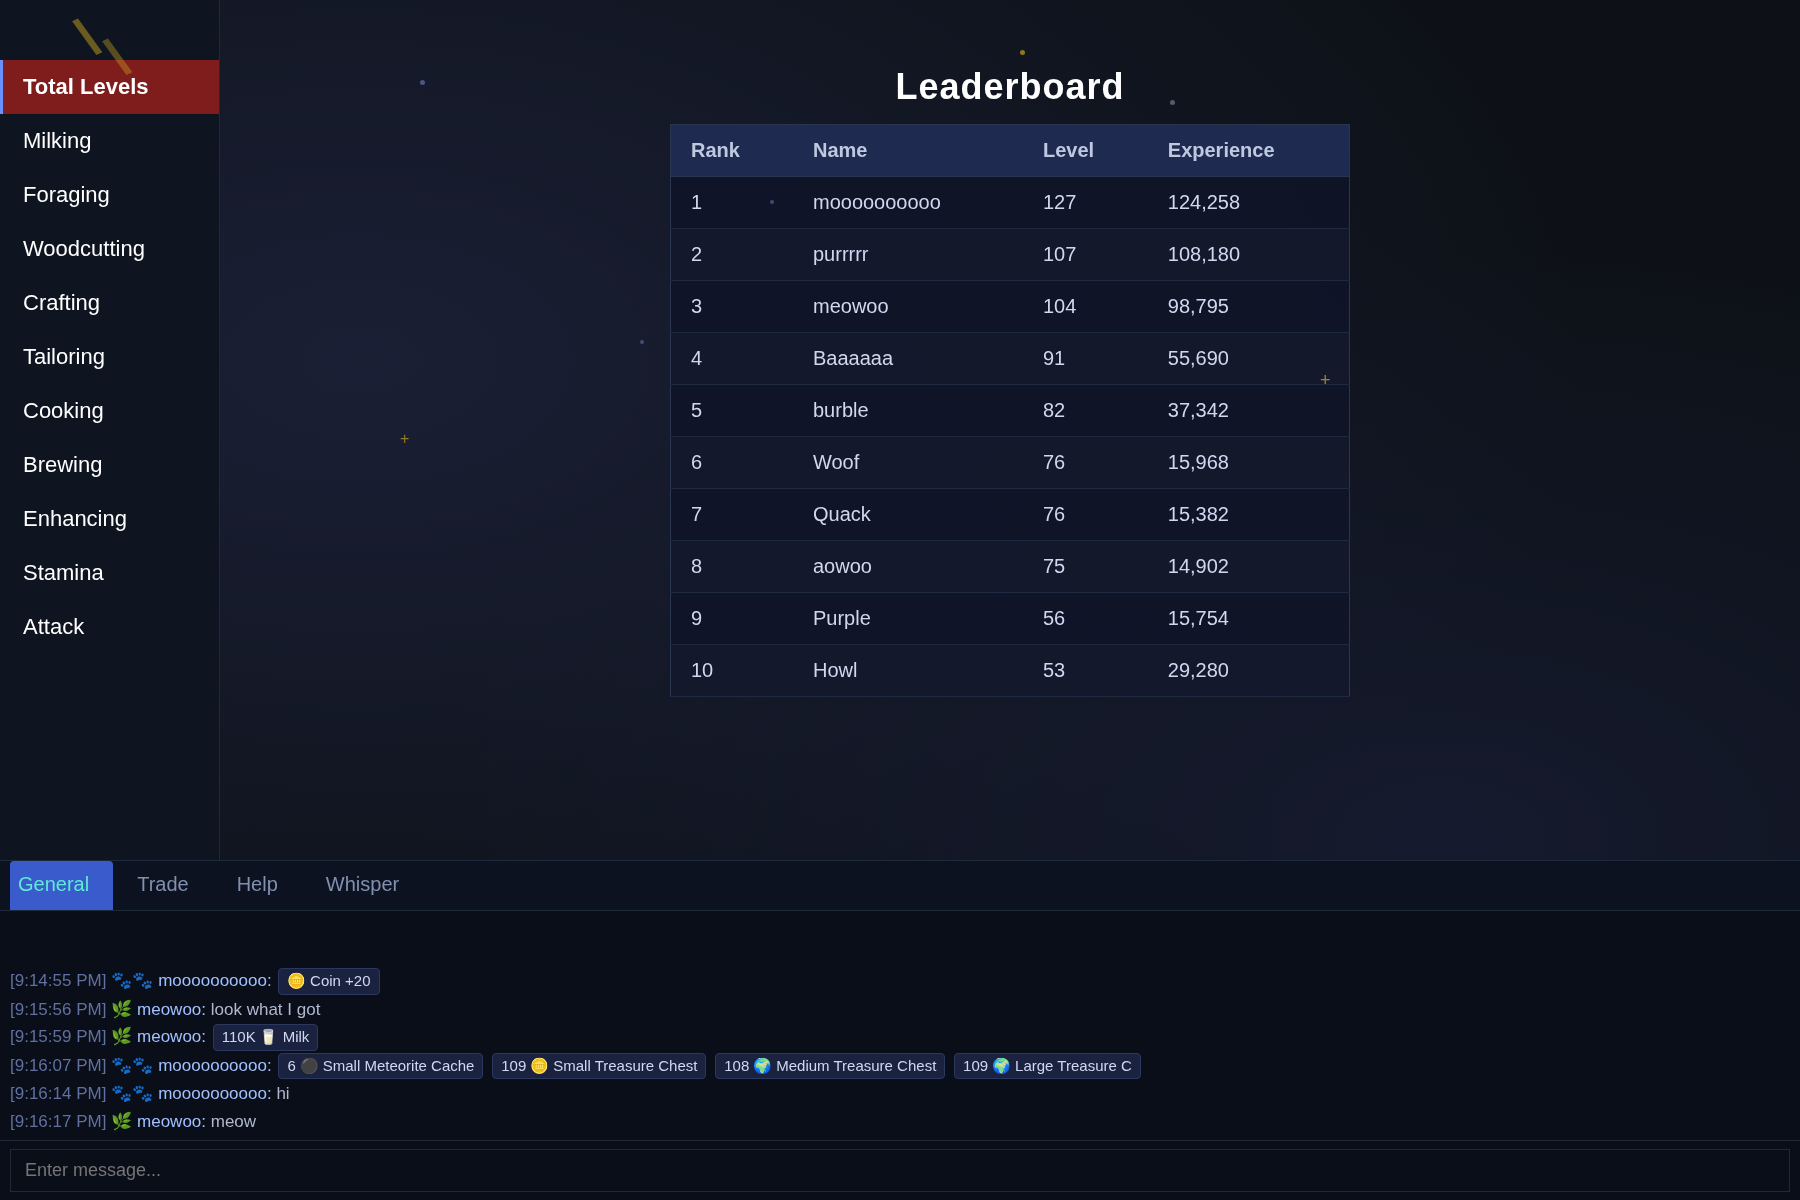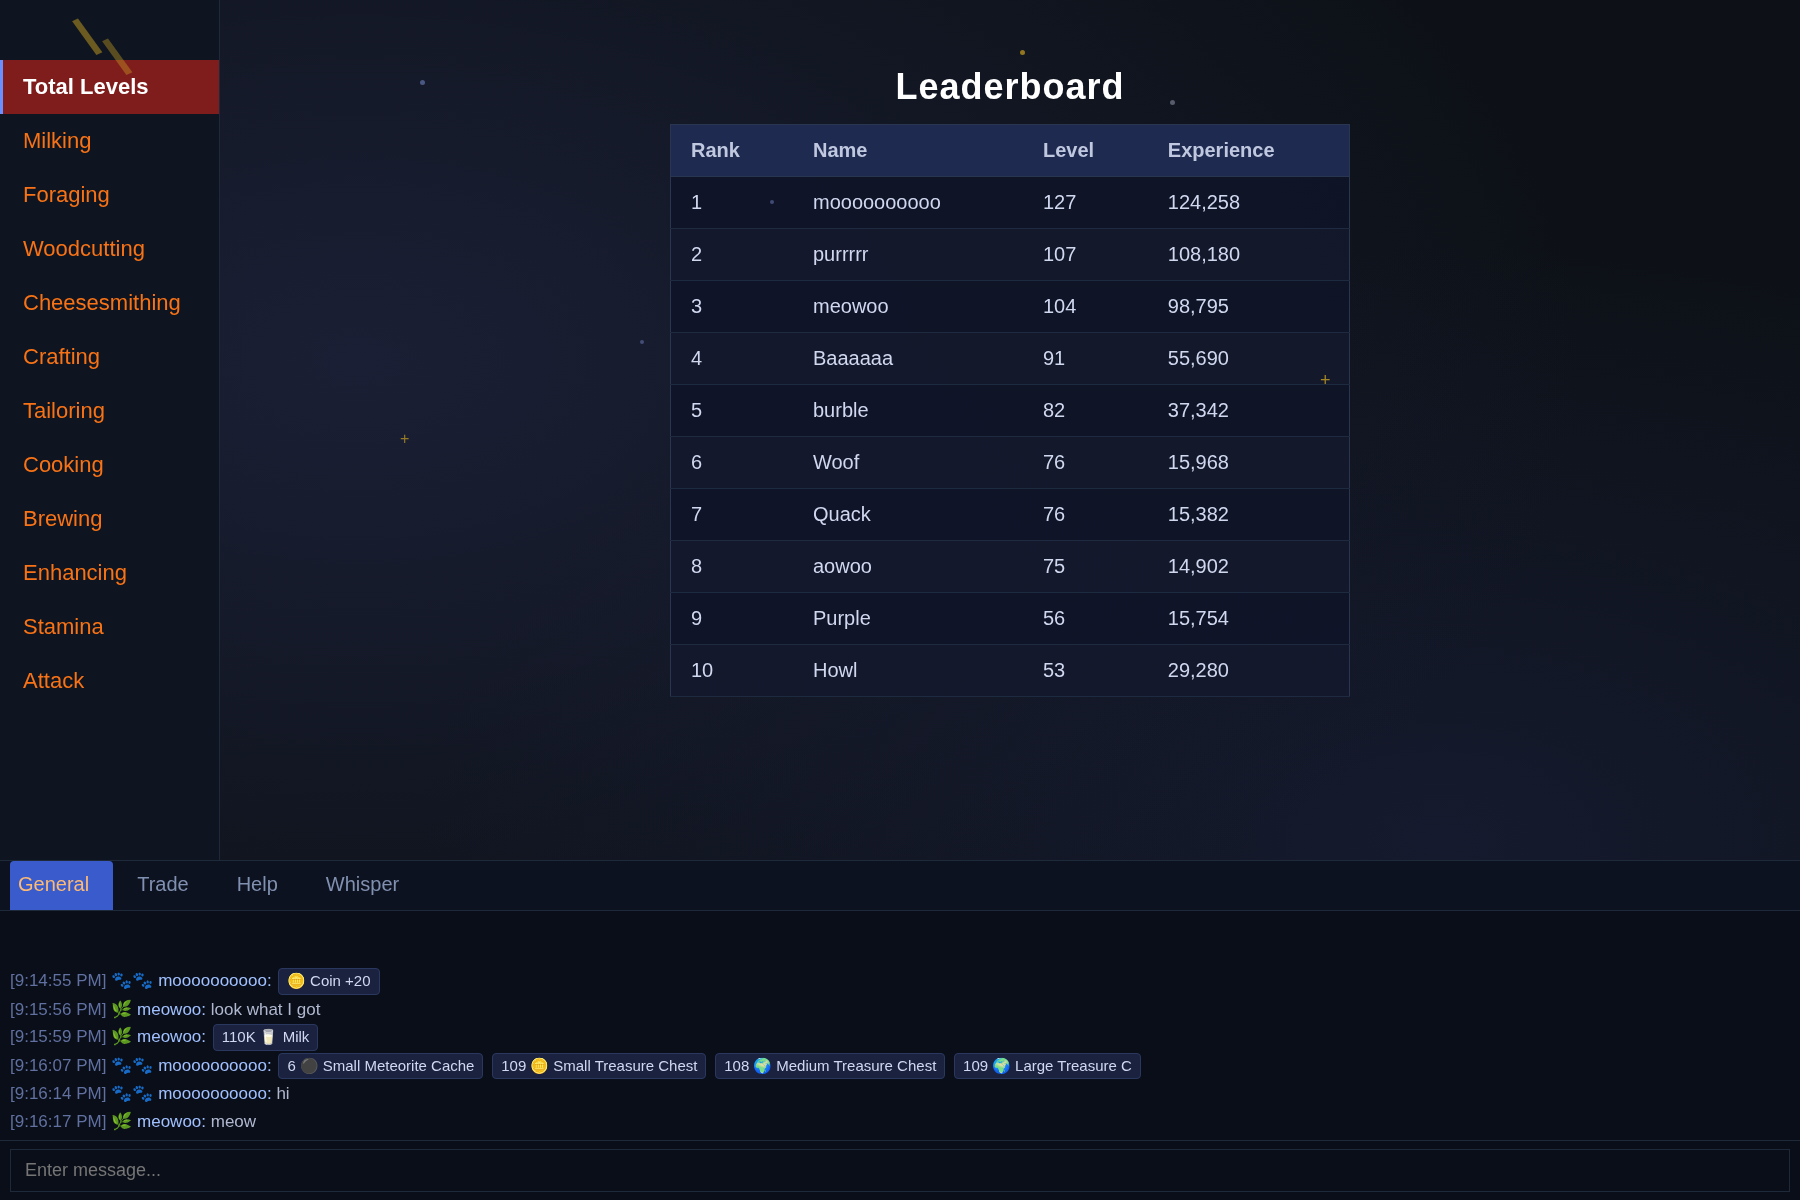--- a/index.html
+++ b/index.html
@@ -37,21 +37,21 @@
       border-right: 1px solid #1e2a3a;
       display: flex;
       flex-direction: column;
       padding-top: 60px;
       flex-shrink: 0;
     }
 
     .sidebar-item {
       padding: 14px 20px;
       font-size: 22px;
-      color: #f97316;
+      color: #ffffff;
       cursor: pointer;
       border-left: 3px solid transparent;
       transition: background 0.1s;
     }
     .sidebar-item.active {
       background: #7f1d1d;
       color: #ffffff;
       border-left: 3px solid #6a8fff;
       font-weight: bold;
     }
@@ -136,21 +136,21 @@
 
     .chat-tab {
       padding: 12px 24px;
       font-size: 20px;
       cursor: pointer;
       color: #8090b0;
       border-bottom: 2px solid transparent;
     }
 
     .chat-tab.active {
-      color: #fdba74;
+      color: #5eead4;
       background: #3a5bcc;
       border-radius: 4px 4px 0 0;
       padding-left: 8px;
     }
 
     .chat-messages {
       flex: 1;
       overflow-y: hidden;
       padding: 6px 10px;
       display: flex;
@@ -230,21 +230,20 @@
 
   <div class="top-area">
 
     <div class="sidebar">
 
       <div id="sidebar-items">
           <div class="sidebar-item active">Total Levels</div>
           <div class="sidebar-item">Milking</div>
           <div class="sidebar-item">Foraging</div>
           <div class="sidebar-item">Woodcutting</div>
-          <div class="sidebar-item">Cheesesmithing</div>
           <div class="sidebar-item">Crafting</div>
           <div class="sidebar-item">Tailoring</div>
           <div class="sidebar-item">Cooking</div>
           <div class="sidebar-item">Brewing</div>
           <div class="sidebar-item">Enhancing</div>
           <div class="sidebar-item">Stamina</div>
           <div class="sidebar-item">Attack</div>
         </div>
     </div>
 

